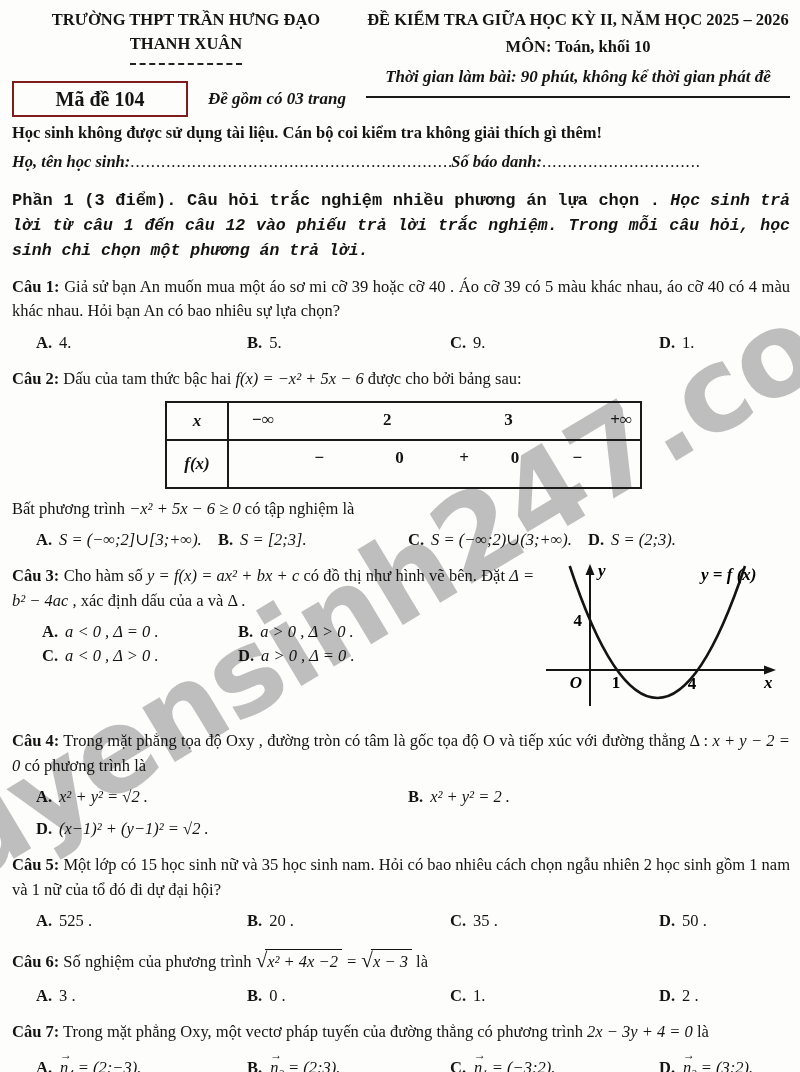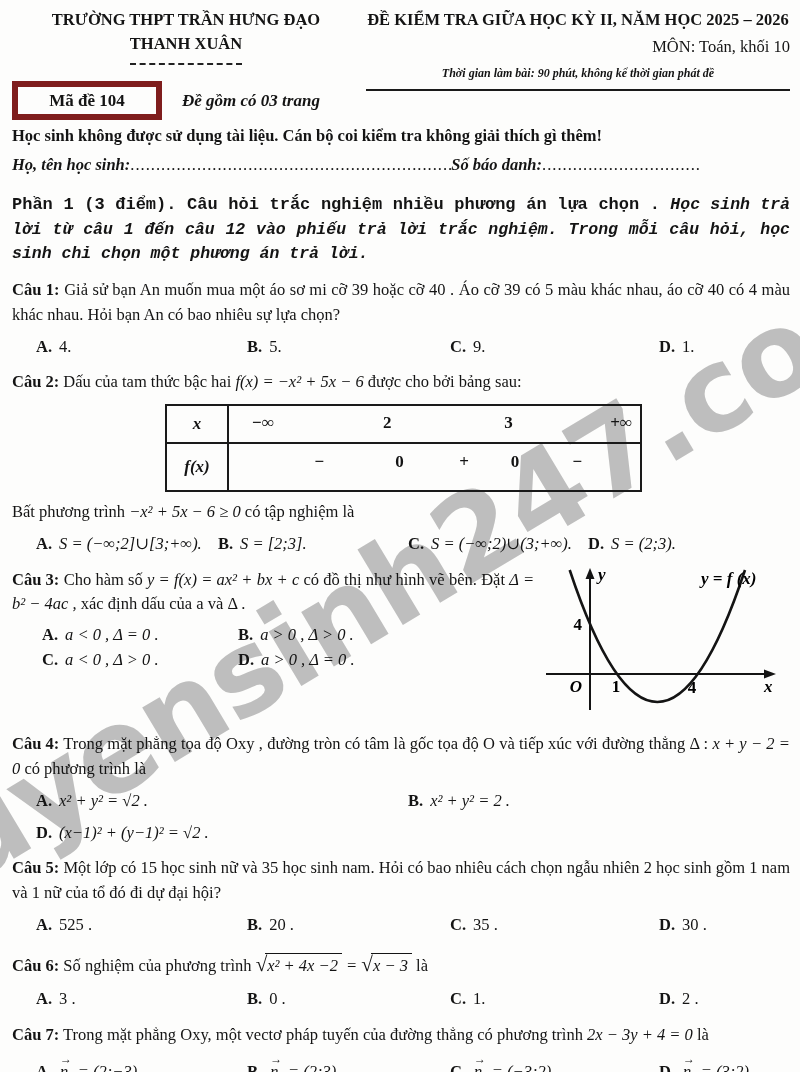--- a/index.html
+++ b/index.html
@@ -36,33 +36,33 @@
   
   .hdr { display: flex; }
   .hdr-left { width: 348px; text-align: center; }
   .school { font-weight: 700; font-size: 16.5px; line-height: 1.45; }
   .dash-sep {
     width: 112px; margin: 7px auto 0 auto;
     border-top: 2.5px dashed #222;
   }
   .code-row { display: flex; align-items: center; margin-top: 16px; text-align: left; }
   .code-box {
-    border: 6px solid #7f1d1d;
+    border: 2px solid #7f1d1d;
     padding: 1px 0;
-    width: 150px;
+    width: 176px;
     text-align: center;
     font-weight: 700;
-    font-size: 17px;
+    font-size: 20px;
     background: #fdfdfc;
   }
   .pages-note { font-style: italic; font-weight: 700; font-size: 17px; margin-left: 20px; }
   .hdr-right { flex: 1; text-align: center; padding-left: 6px; }
   .exam-title { font-weight: 700; font-size: 16.5px; }
-  .exam-subject { font-weight: 400; font-size: 16.5px; margin-top: 2px; text-align: right; }
-  .exam-duration { font-style: italic; font-weight: 600; font-size: 12px; margin-top: 4px; }
+  .exam-subject { font-weight: 700; font-size: 16.5px; margin-top: 2px; }
+  .exam-duration { font-style: italic; font-weight: 600; font-size: 17px; margin-top: 4px; }
   .hdr-rule { border-top: 2.5px solid #1a1a1a; margin-top: 7px; }
 
   
   .notice { font-weight: 700; margin-top: 4px; font-family: Liberation Serif, serif; }
   .fields { display: flex; align-items: baseline; margin-top: 4px; width: 690px; }
   .flabel { font-style: italic; font-weight: 600; white-space: nowrap; }
   .dots { overflow: hidden; white-space: nowrap; letter-spacing: 1px; }
   .dots-name { flex: 1; }
   .dots-id { width: 160px; }
   .part1 { margin-top: 14px; text-align: justify; font-family: Liberation Mono, monospace; }
@@ -309,21 +309,21 @@
 
     <div class="q">
       <p class="qt">
         <b class="qlab">Câu 5:</b>
         <span>Một lớp có 15 học sinh nữ và 35 học sinh nam. Hỏi có bao nhiêu cách chọn ngẫu nhiên 2 học sinh gồm 1 nam và 1 nữ  của tổ đó đi dự đại hội?</span>
       </p>
       <div class="opts4">
         <span class="opt"><b class="olet">A.</b><span>525 .</span></span>
         <span class="opt"><b class="olet">B.</b><span>20 .</span></span>
         <span class="opt"><b class="olet">C.</b><span>35 .</span></span>
-        <span class="opt"><b class="olet">D.</b><span>30 .</span></span>
+        <span class="opt"><b class="olet">D.</b><span>50 .</span></span>
       </div>
     </div>
 
     <div class="q">
       <p class="qt">
         <b class="qlab">Câu 6:</b>
         <span>Số nghiệm của phương trình</span>
         <span class="sqrt"><span class="rad">√</span><span class="expr">x² + 4x −2</span></span>
         <span class="m">=</span>
         <span class="sqrt"><span class="rad">√</span><span class="expr">x − 3</span></span>

